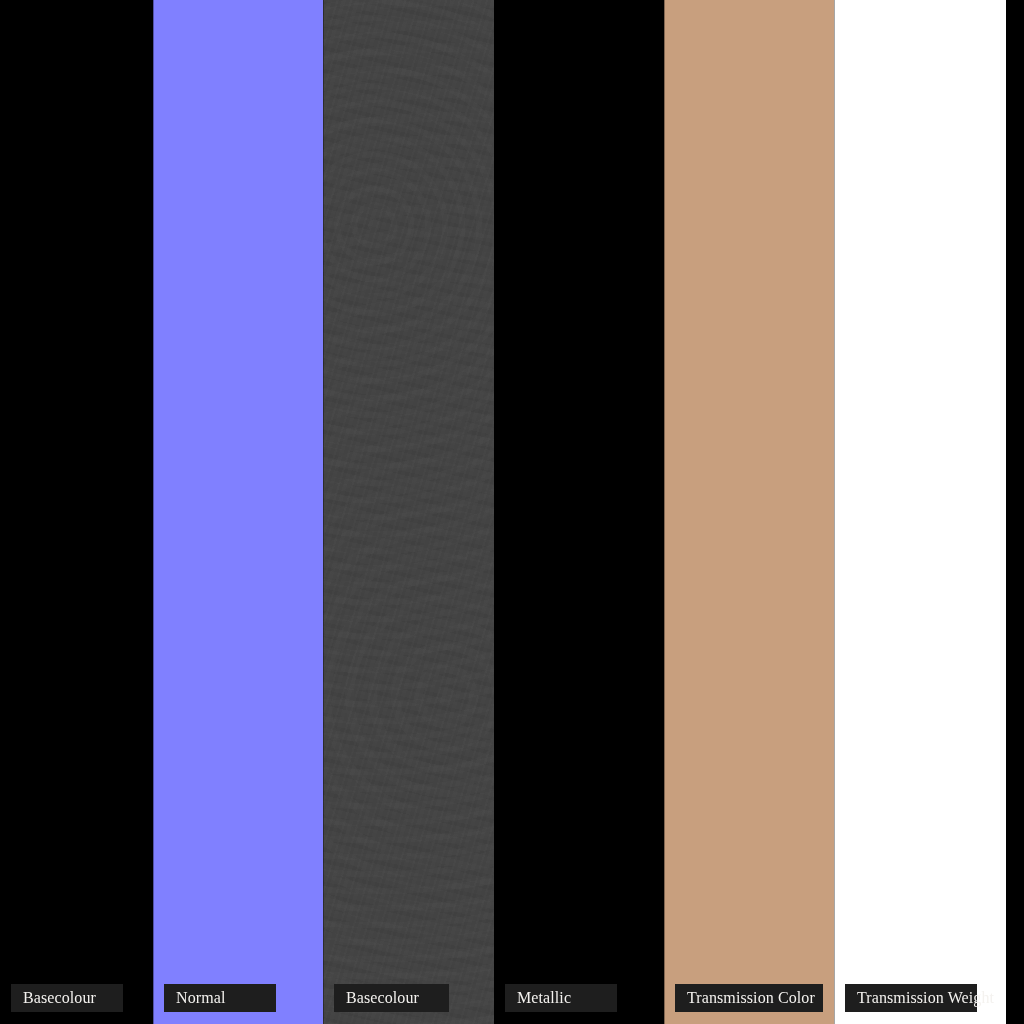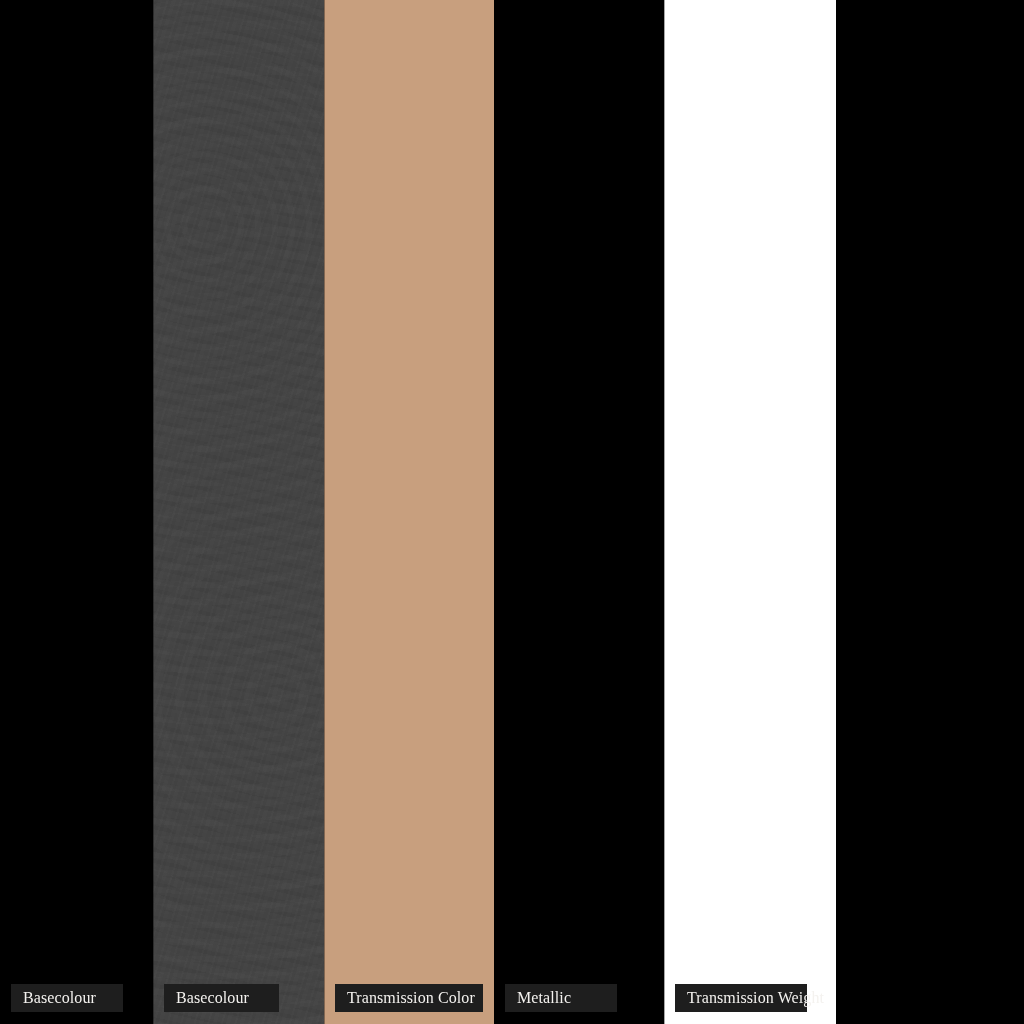--- a/index.html
+++ b/index.html
@@ -106,37 +106,43 @@
 </style>
 </head>
 <body style="background: rgb(0, 0, 0);">
 
 <div id="strip" style="width: 1024px; height: 1024px;">
     <div class="channel" style="width: 153px; background: rgb(0, 0, 0);">
       <div class="label-box" style="background: rgb(30, 30, 30); color: rgb(244, 242, 239); width: 112px;">
         <span>Basecolour</span>
       </div>
     </div>
+    <div class="channel" style="width: 170px; background: rgb(128, 128, 255);">
+      <div class="seam"></div>
+      <div class="label-box" style="background: rgb(30, 30, 30); color: rgb(244, 242, 239); width: 112px;">
+        <span>Normal</span>
+      </div>
+    </div>
     <div class="channel" style="width: 171px; background: rgb(69, 69, 69);">
       <div class="seam"></div>
       <div class="grain"></div>
       <div class="label-box" style="background: rgb(30, 30, 30); color: rgb(244, 242, 239); width: 115px;">
         <span>Basecolour</span>
       </div>
     </div>
+    <div class="channel" style="width: 170px; background: rgb(0, 0, 0);">
+      <div class="seam"></div>
+      <div class="label-box" style="background: rgb(30, 30, 30); color: rgb(244, 242, 239); width: 112px;">
+        <span>Metallic</span>
+      </div>
+    </div>
     <div class="channel" style="width: 170px; background: rgb(200, 159, 126);">
       <div class="seam"></div>
       <div class="label-box" style="background: rgb(30, 30, 30); color: rgb(244, 242, 239); width: 148px;">
         <span>Transmission Color</span>
-      </div>
-    </div>
-    <div class="channel" style="width: 170px; background: rgb(0, 0, 0);">
-      <div class="seam"></div>
-      <div class="label-box" style="background: rgb(30, 30, 30); color: rgb(244, 242, 239); width: 112px;">
-        <span>Metallic</span>
       </div>
     </div>
     <div class="channel" style="width: 172px; background: rgb(255, 255, 255);">
       <div class="seam"></div>
       <div class="label-box" style="background: rgb(30, 30, 30); color: rgb(244, 242, 239); width: 132px;">
         <span>Transmission Weight</span>
       </div>
     </div>
   </div>
 

